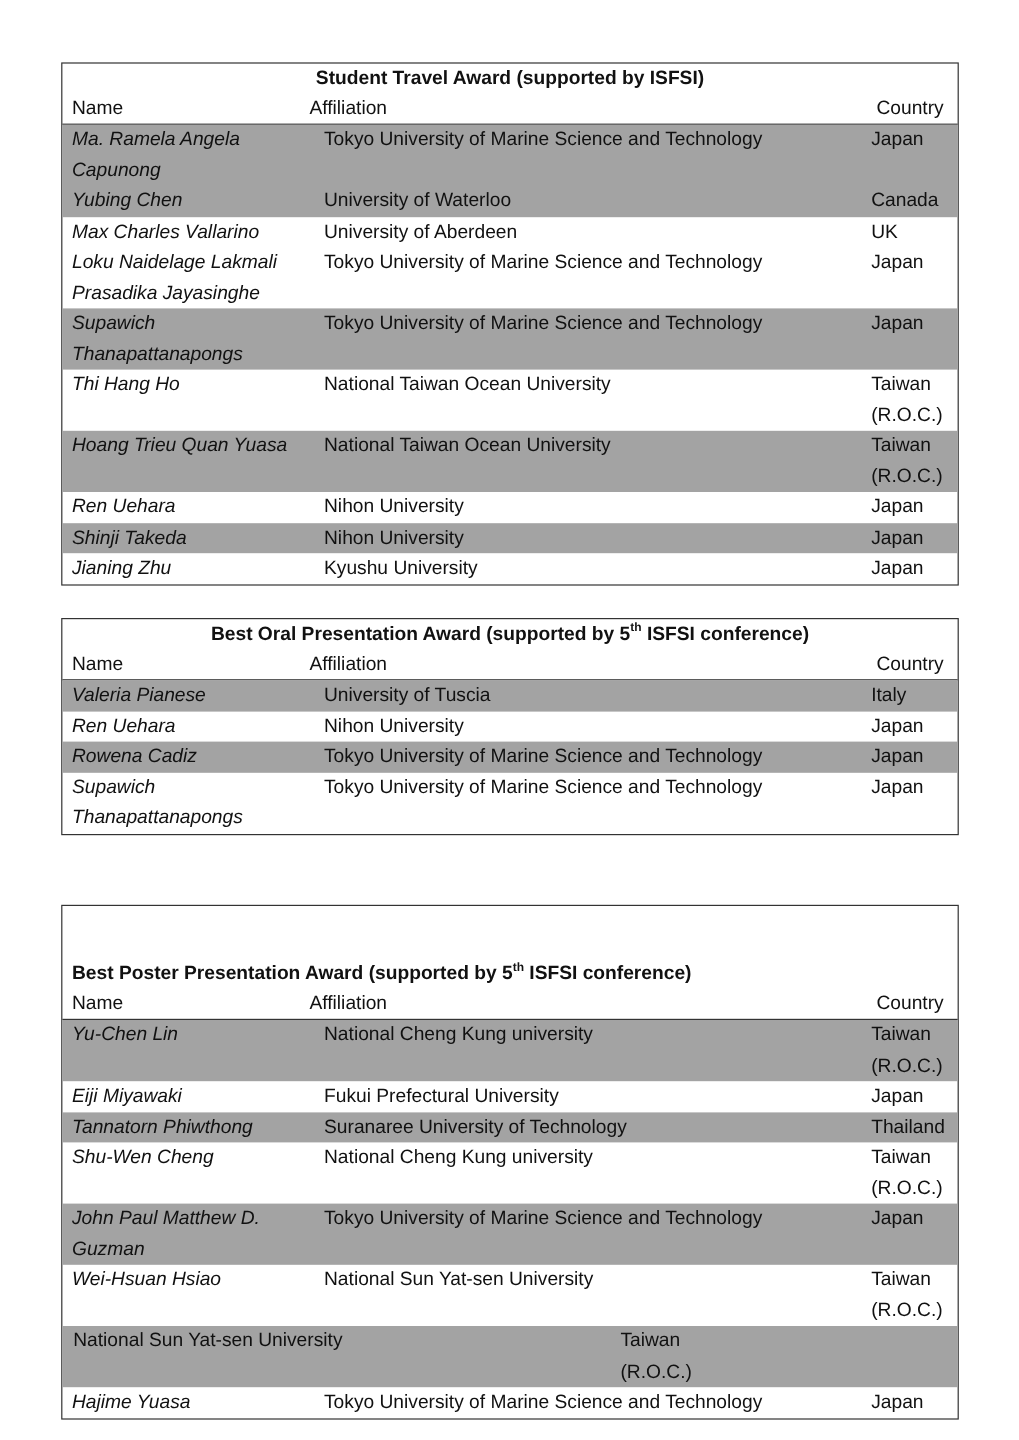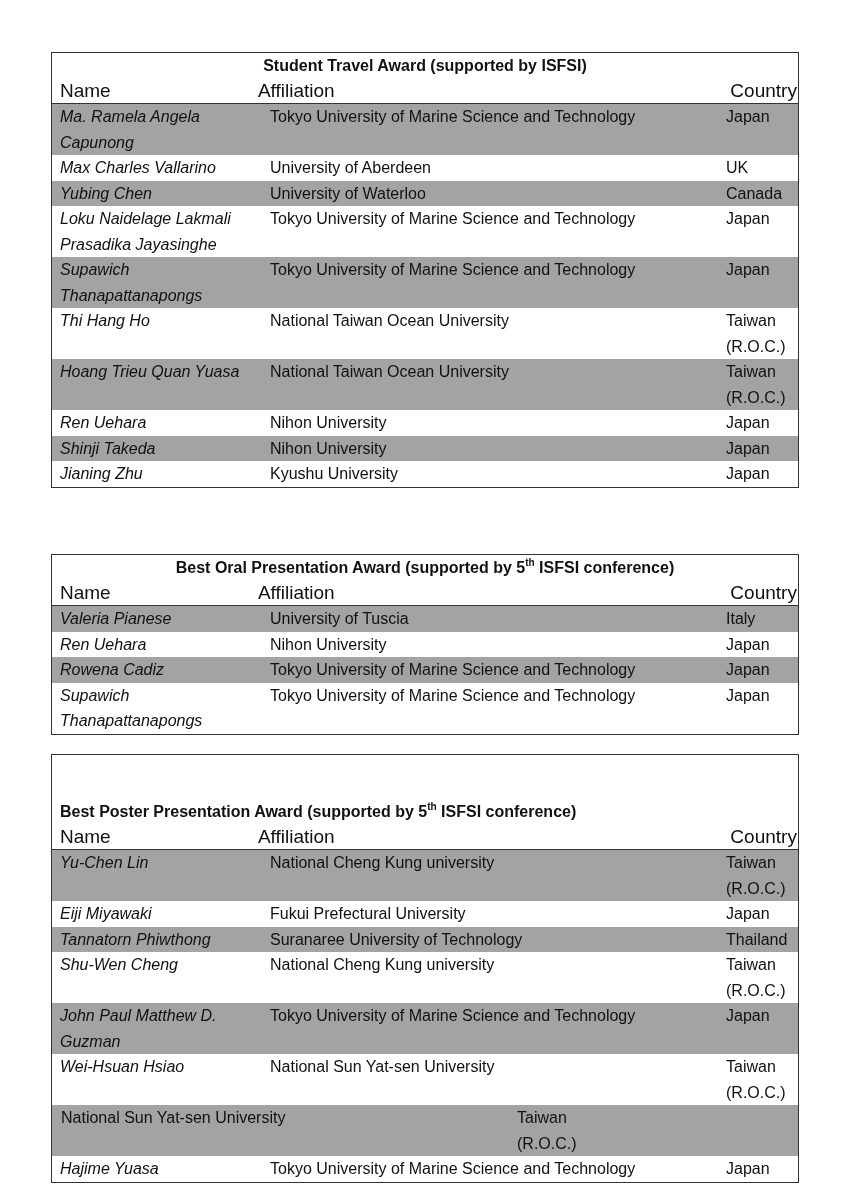--- a/index.html
+++ b/index.html
@@ -2,21 +2,21 @@
 <html><head>
 <meta charset="utf-8">
 <style>
   html, body { margin: 0; padding: 0; background: #ffffff; }
   body { width: 849px; height: 1200px; position: relative; font-family: "Liberation Sans", sans-serif; color: #111; }
   .award-table { position: absolute; left: 51px; width: 746px; border: 1.5px solid #333; border-collapse: collapse; background: #fff; }
   .award-table .title { font-weight: bold; font-size: 16px; height: 26px; line-height: 26px; }
   .award-table .title.center { text-align: center; }
   .award-table .title.left { text-align: left; padding-left: 8px; margin-top: 44px; }
   .award-table .title sup { font-size: 10px; line-height: 0; position: relative; top: -1px; }
-  .hdr { display: flex; height: 24px; line-height: 24px; font-size: 19px; border-bottom: 1.5px solid #333; }
+  .hdr { display: flex; height: 24px; line-height: 24px; font-size: 16px; border-bottom: 1.5px solid #333; }
   .row { display: flex; font-size: 16px; line-height: 25.5px; }
   .row.shaded { background: #a3a3a3; }
   .c-name { width: 209px; padding-left: 8px; box-sizing: border-box; }
   .row .c-name { font-style: italic; }
   .c-aff { width: 465px; padding-left: 9px; box-sizing: border-box; }
   .c-country { width: 72px; padding-left: 0px; box-sizing: border-box; }
   .hdr .c-country { padding-left: 0; margin-left: 44px; }
 </style>
 </head>
 <body>
@@ -27,29 +27,29 @@
     <div class="c-name">Name</div>
     <div class="c-aff">Affiliation</div>
     <div class="c-country">Country</div>
   </div>
   <div id="t0-rows">
       <div class="row shaded">
         <div class="c-name">Ma. Ramela Angela Capunong</div>
         <div class="c-aff">Tokyo University of Marine Science and Technology</div>
         <div class="c-country">Japan</div>
       </div>
+      <div class="row shaded">
+        <div class="c-name">Yubing Chen</div>
+        <div class="c-aff">University of Waterloo</div>
+        <div class="c-country">Canada</div>
+      </div>
       <div class="row">
         <div class="c-name">Max Charles Vallarino</div>
         <div class="c-aff">University of Aberdeen</div>
         <div class="c-country">UK</div>
-      </div>
-      <div class="row shaded">
-        <div class="c-name">Yubing Chen</div>
-        <div class="c-aff">University of Waterloo</div>
-        <div class="c-country">Canada</div>
       </div>
       <div class="row">
         <div class="c-name">Loku Naidelage Lakmali Prasadika Jayasinghe</div>
         <div class="c-aff">Tokyo University of Marine Science and Technology</div>
         <div class="c-country">Japan</div>
       </div>
       <div class="row shaded">
         <div class="c-name">Supawich Thanapattanapongs</div>
         <div class="c-aff">Tokyo University of Marine Science and Technology</div>
         <div class="c-country">Japan</div>
@@ -75,21 +75,21 @@
         <div class="c-country">Japan</div>
       </div>
       <div class="row">
         <div class="c-name">Jianing Zhu</div>
         <div class="c-aff">Kyushu University</div>
         <div class="c-country">Japan</div>
       </div>
     </div>
 </div>
 
-<div class="award-table" style="top:554px;">
+<div class="award-table" style="top:515px;">
   <div class="title center"><span>Best Oral Presentation Award (supported by 5</span><sup>th</sup><span> ISFSI conference)</span></div>
   <div class="hdr">
     <div class="c-name">Name</div>
     <div class="c-aff">Affiliation</div>
     <div class="c-country">Country</div>
   </div>
   <div id="t1-rows">
       <div class="row shaded">
         <div class="c-name">Valeria Pianese</div>
         <div class="c-aff">University of Tuscia</div>

